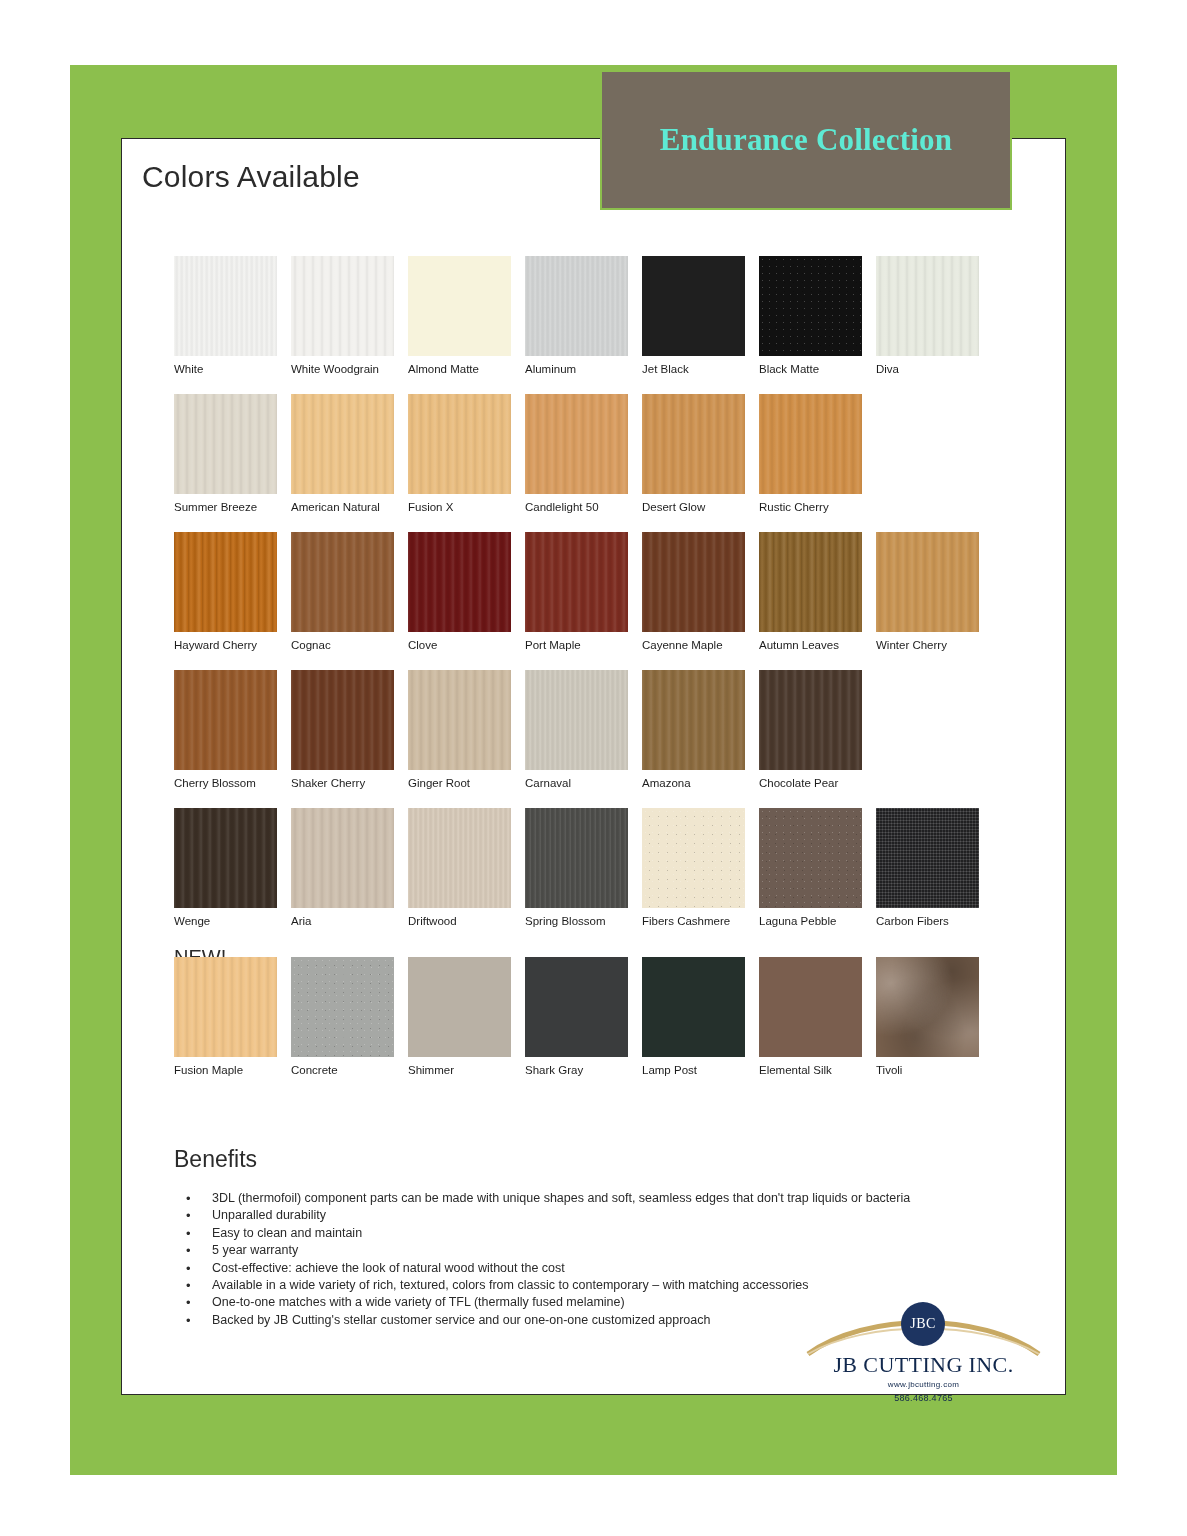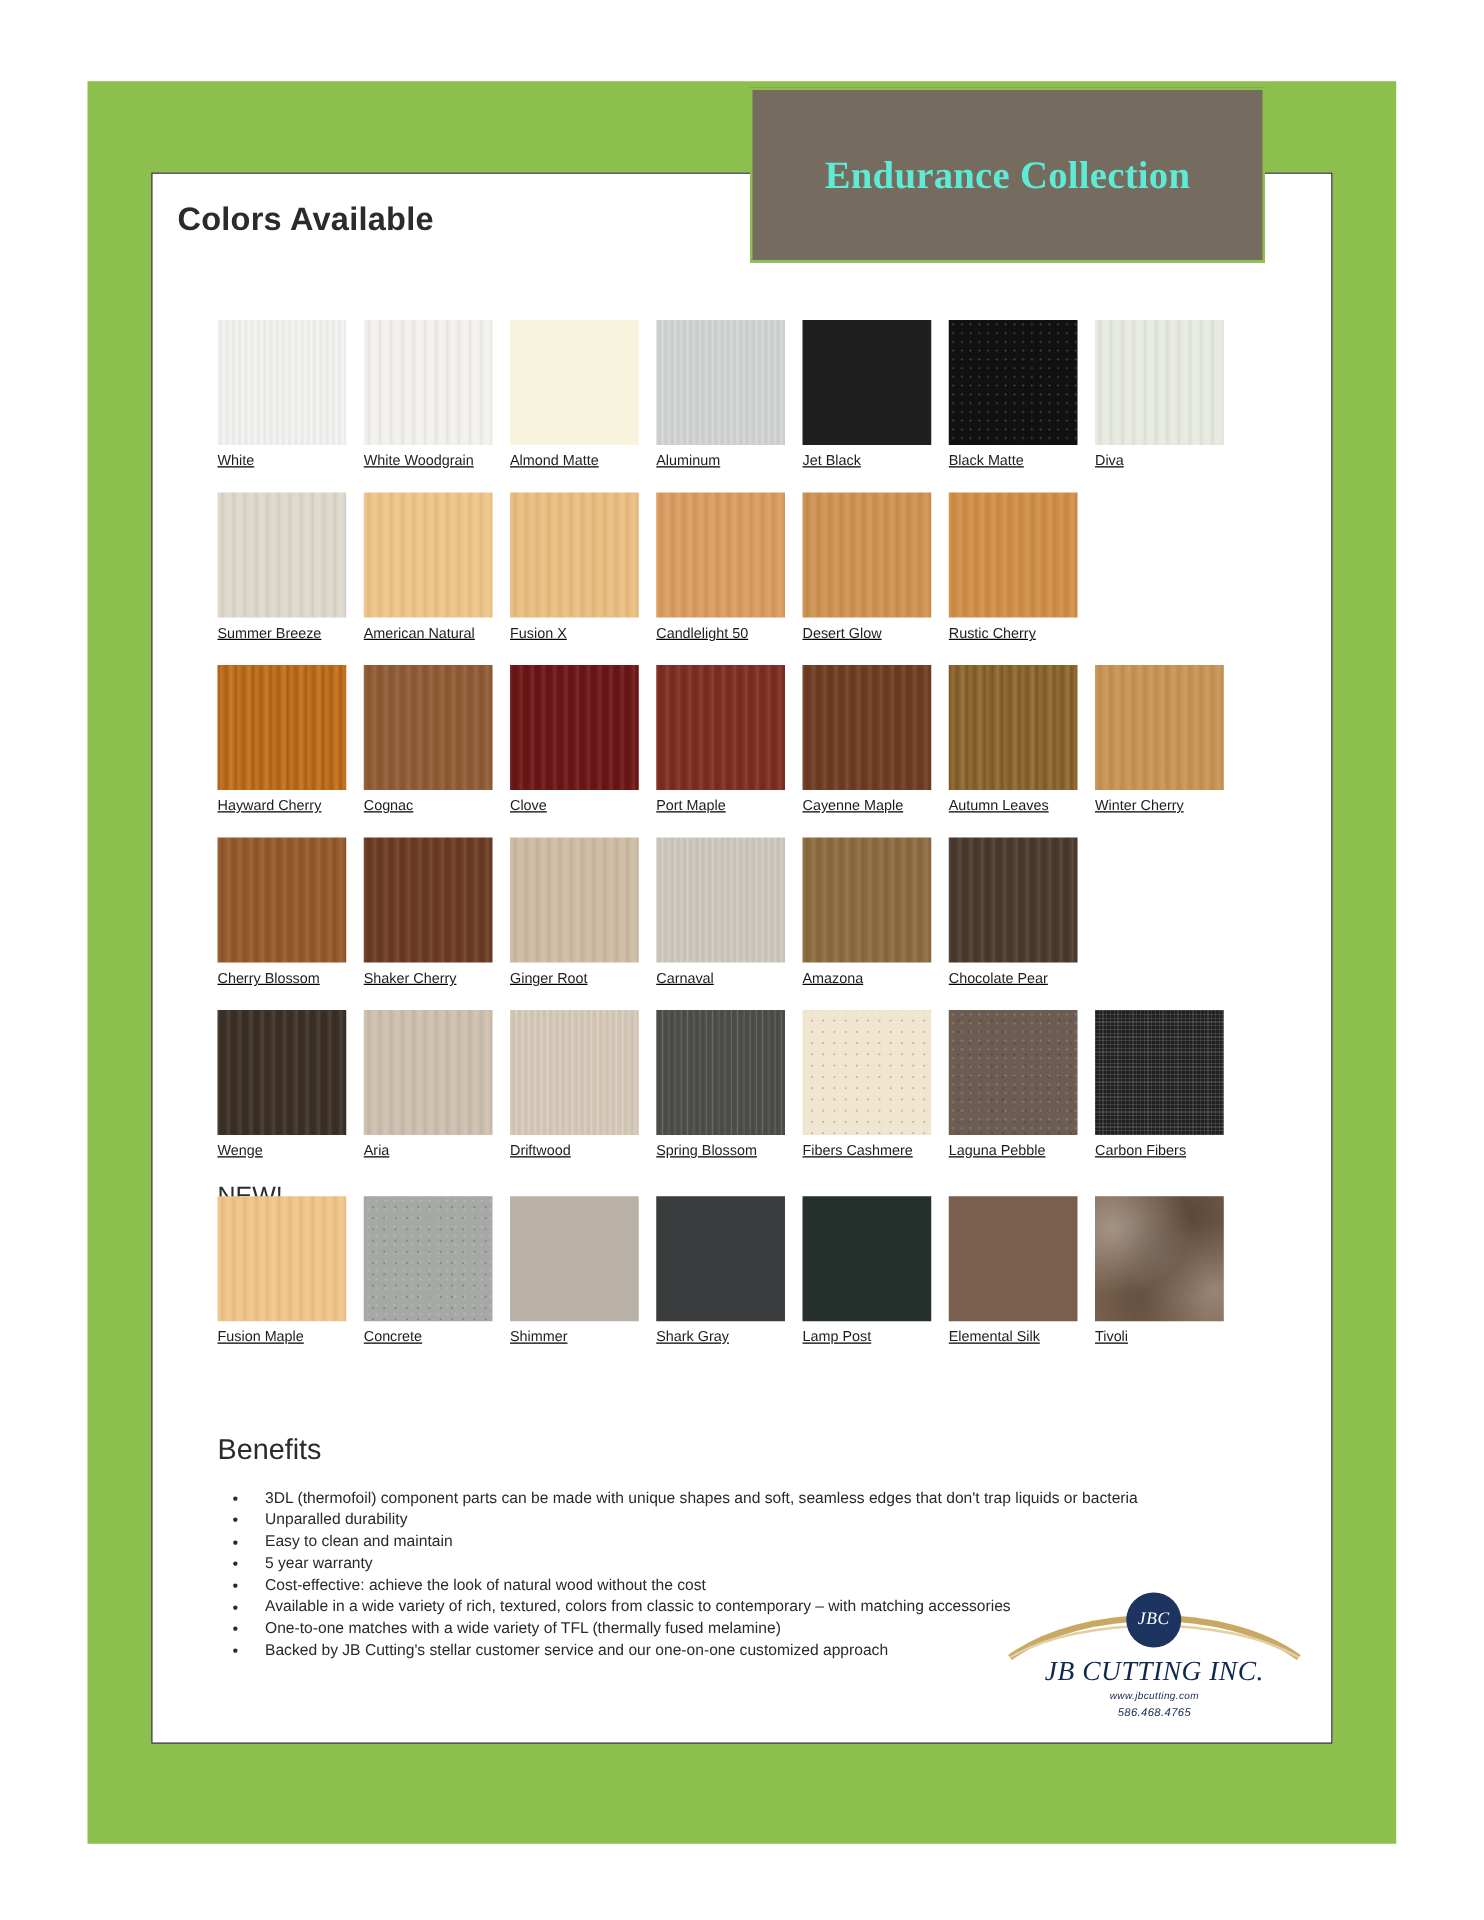--- a/index.html
+++ b/index.html
@@ -62,23 +62,23 @@
     font-size: 31px;
     letter-spacing: 0.2px;
     white-space: nowrap;
   }
 
   
   .colors-title {
     position: absolute;
     left: 142px;
     top: 160px;
-    font-size: 26px;
+    font-size: 30px;
     color: #2b2b2b;
-    font-weight: bold;
+    font-weight: normal;
     letter-spacing: 0.2px;
   }
   .new-title {
     position: absolute;
     left: 174px;
     top: 946px;
     font-size: 20px;
     color: #2b2b2b;
   }
   .benefits-title {
@@ -100,21 +100,20 @@
     top: 957px;
   }
   .row {
     display: flex;
     margin-bottom: 18px;
   }
   .row:last-child { margin-bottom: 0; }
   .cell {
     width: 103px;
     margin-right: 14px;
-    text-decoration: underline;
   }
   .cell:last-child { margin-right: 0; }
   .swatch {
     width: 103px;
     height: 100px;
     position: relative;
     overflow: hidden;
   }
   .swatch-label {
     margin-top: 7px;
@@ -212,24 +211,23 @@
     flex: 0 0 26px;
     color: #2a2a2a;
     font-size: 13px;
   }
   .benefit-text { flex: 1 1 auto; }
 
   
   .logo {
     position: absolute;
     left: 806px;
-    top: 1272px;
+    top: 1300px;
     width: 235px;
     height: 110px;
-    font-style: italic;
   }
   .logo-swoosh {
     position: absolute;
     left: 0;
     top: 0;
     width: 235px;
     height: 60px;
   }
   .logo-badge {
     position: absolute;

